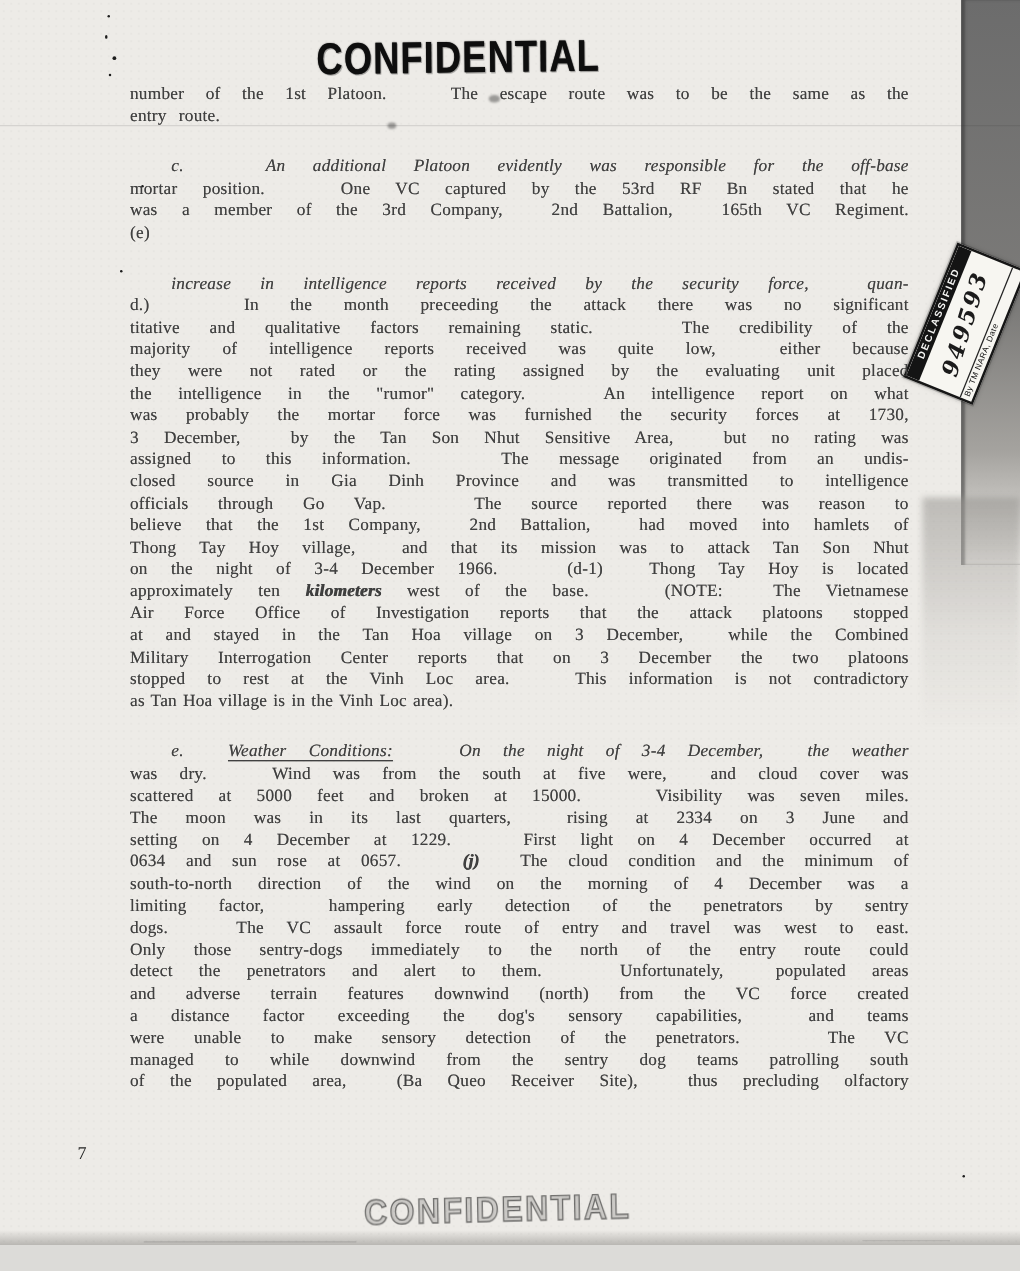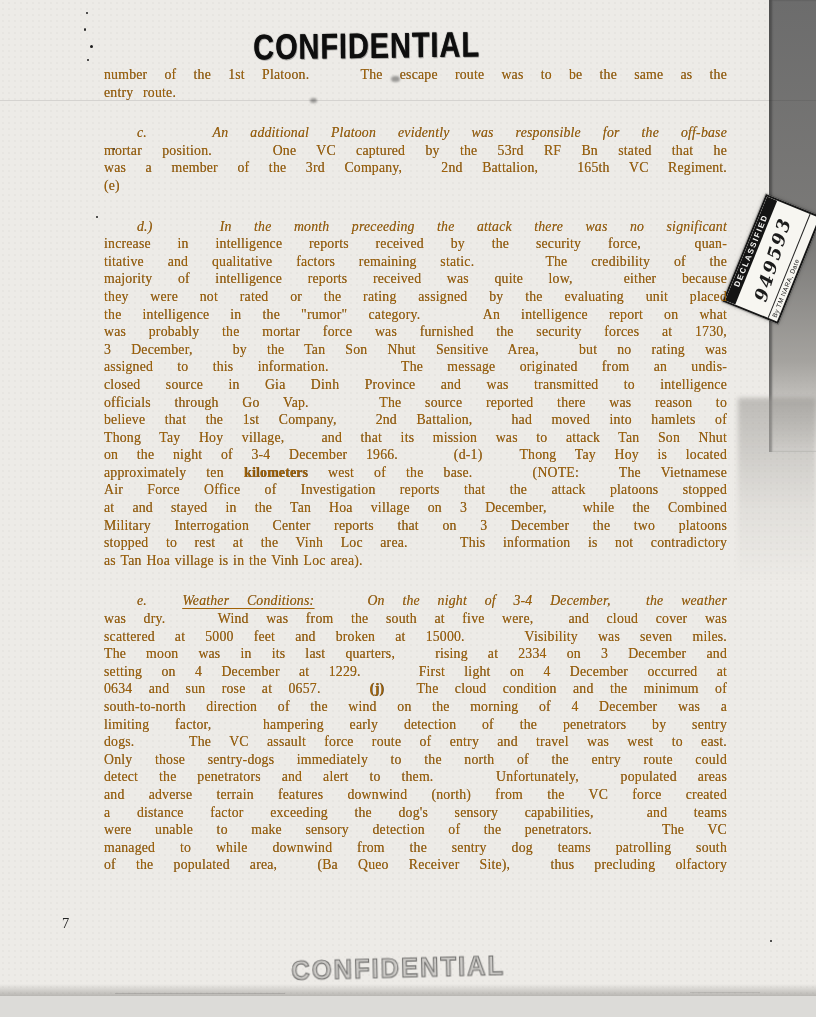--- a/index.html
+++ b/index.html
@@ -71,33 +71,33 @@
     transform:rotate(-5deg);
   }
   .declass-byline{
     font-family:"Liberation Sans",sans-serif;font-size:6.5px;color:#121212;
     border-top:1px solid #222;padding:1px 3px;letter-spacing:0.4px;white-space:nowrap;
   }
 
   
   .textblock{
     position:absolute;left:104px;top:66px;width:623px;
-    font-size:13.8px;line-height:17.6px;color:#a16207;
+    font-size:13.8px;line-height:17.6px;color:#404040;
     letter-spacing:0.2px;word-spacing:1.2px;
     text-shadow:0 0 0.4px rgba(20,20,20,0.55);
   }
   .para{margin:0 0 23px 0;}
   .para:last-child{margin-bottom:0;}
   .tl{
     white-space:pre-wrap;min-height:17.6px;
     text-align:justify;text-align-last:justify;
   }
   .para.shortlast .tl:last-child{text-align-last:left;}
   .para.indent .tl:first-child{text-indent:33px;font-style:italic;}
-  .tl b{font-weight:bold;text-shadow:0.5px 0 0 rgba(10,10,10,0.8);}
+  .tl b{font-weight:bold;text-shadow:0.5px 0 0 rgba(10,10,10,0.8);font-style:italic;}
   .tl u{text-underline-offset:2.5px;text-decoration-thickness:1px;}
   .pagenum{position:absolute;left:62px;top:915px;font-size:14.5px;color:#232323;}
 </style>
 </head>
 <body>
 
 <div class="page">
 
   <div class="stamp-top">CONFIDENTIAL</div>
 
@@ -128,22 +128,22 @@
         <div class="tl">number of the 1st Platoon.   The escape route was to be the same as the</div>
         <div class="tl">entry  route.</div>
       </div>
     <div class="para indent shortlast">
         <div class="tl">c.   An additional Platoon evidently was responsible for the off-base</div>
         <div class="tl">mortar position.   One VC captured by the 53rd RF Bn stated that he</div>
         <div class="tl">was a member of the 3rd Company,  2nd Battalion,  165th VC Regiment.</div>
         <div class="tl">(e)</div>
       </div>
     <div class="para indent shortlast">
+        <div class="tl">increase in intelligence reports received by the security force,  quan-</div>
         <div class="tl">d.)   In the month preceeding the attack there was no significant</div>
-        <div class="tl">increase in intelligence reports received by the security force,  quan-</div>
         <div class="tl">titative and qualitative factors remaining static.   The credibility of the</div>
         <div class="tl">majority of intelligence reports received was quite low,  either because</div>
         <div class="tl">they were not rated or the rating assigned by the evaluating unit placed</div>
         <div class="tl">the intelligence in the "rumor" category.   An intelligence report on what</div>
         <div class="tl">was probably the mortar force was furnished the security forces at 1730,</div>
         <div class="tl">3 December,  by the Tan Son Nhut Sensitive Area,  but no rating was</div>
         <div class="tl">assigned to this information.   The message originated from an undis-</div>
         <div class="tl">closed source in Gia Dinh Province and was transmitted to intelligence</div>
         <div class="tl">officials through Go Vap.   The source reported there was reason to</div>
         <div class="tl">believe that the 1st Company,  2nd Battalion,  had moved into hamlets of</div>
@@ -153,21 +153,21 @@
         <div class="tl">Air Force Office of Investigation reports that the attack platoons stopped</div>
         <div class="tl">at and stayed in the Tan Hoa village on 3 December,  while the Combined</div>
         <div class="tl">Military Interrogation Center reports that on 3 December the two platoons</div>
         <div class="tl">stopped to rest at the Vinh Loc area.   This information is not contradictory</div>
         <div class="tl">as Tan Hoa village is in the Vinh Loc area).</div>
       </div>
     <div class="para indent">
         <div class="tl">e.  <u>Weather Conditions:</u>   On the night of 3-4 December,  the weather</div>
         <div class="tl">was dry.   Wind was from the south at five were,  and cloud cover was</div>
         <div class="tl">scattered at 5000 feet and broken at 15000.   Visibility was seven miles.</div>
-        <div class="tl">The moon was in its last quarters,  rising at 2334 on 3 December and</div>
+        <div class="tl">The moon was in its last quarters,  rising at 2334 on 3 June and</div>
         <div class="tl">setting on 4 December at 1229.   First light on 4 December occurred at</div>
         <div class="tl">0634 and sun rose at 0657.   <b>(j)</b>  The cloud condition and the minimum of</div>
         <div class="tl">south-to-north direction of the wind on the morning of 4 December was a</div>
         <div class="tl">limiting factor,  hampering early detection of the penetrators by sentry</div>
         <div class="tl">dogs.   The VC assault force route of entry and travel was west to east.</div>
         <div class="tl">Only those sentry-dogs immediately to the north of the entry route could</div>
         <div class="tl">detect the penetrators and alert to them.   Unfortunately,  populated areas</div>
         <div class="tl">and adverse terrain features downwind (north) from the VC force created</div>
         <div class="tl">a distance factor exceeding the dog's sensory capabilities,  and teams</div>
         <div class="tl">were unable to make sensory detection of the penetrators.   The VC</div>

